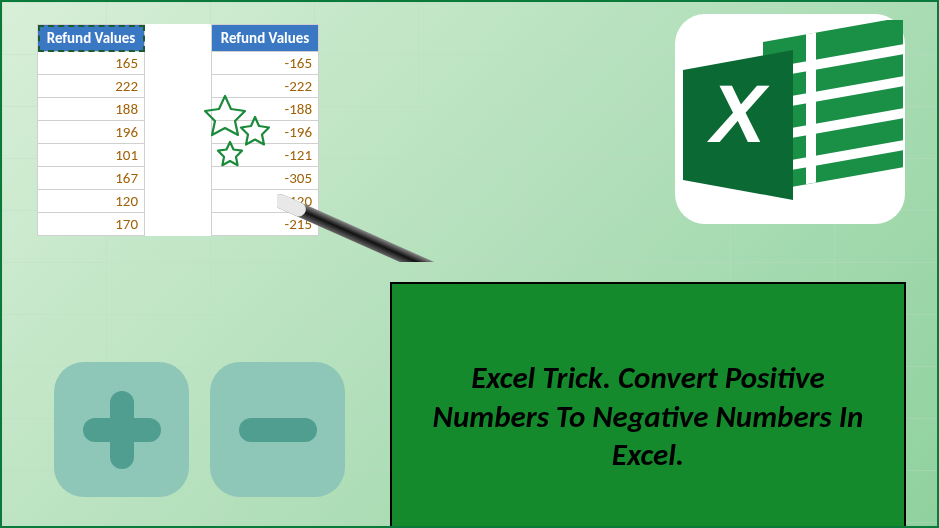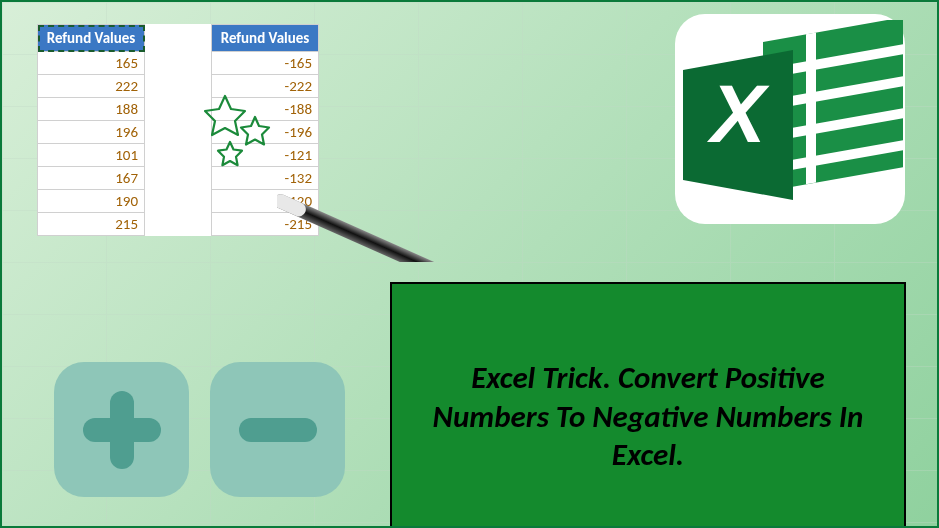--- a/index.html
+++ b/index.html
@@ -105,29 +105,29 @@
         <td>-196</td>
       </tr>
   <tr>
         <td>101</td>
         <td class="spacer"></td>
         <td>-121</td>
       </tr>
   <tr>
         <td>167</td>
         <td class="spacer"></td>
-        <td>-132</td>
+        <td>-305</td>
       </tr>
   <tr>
-        <td>190</td>
+        <td>120</td>
         <td class="spacer"></td>
         <td>-120</td>
       </tr>
   <tr>
-        <td>215</td>
+        <td>170</td>
         <td class="spacer"></td>
         <td>-215</td>
       </tr>
 </tbody>
   </table>
 
 <div class="stars">
   <svg width="90" height="80" viewBox="0 0 90 80">
     <g fill="none" stroke="#1b8a3a" stroke-width="2.2" stroke-linejoin="round">
       <path d="M28 4 l6 13 14 2 -10 10 3 14 -13 -7 -13 7 3 -14 -10 -10 14 -2 Z"></path>

